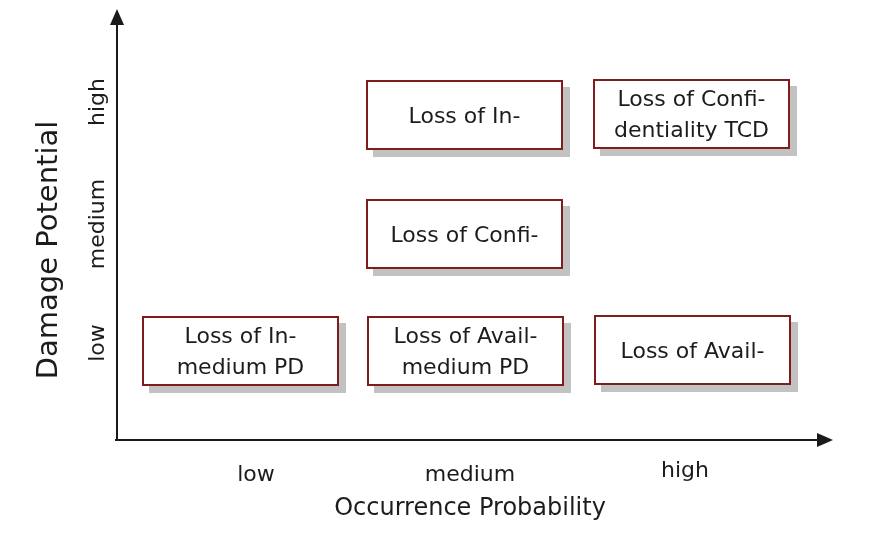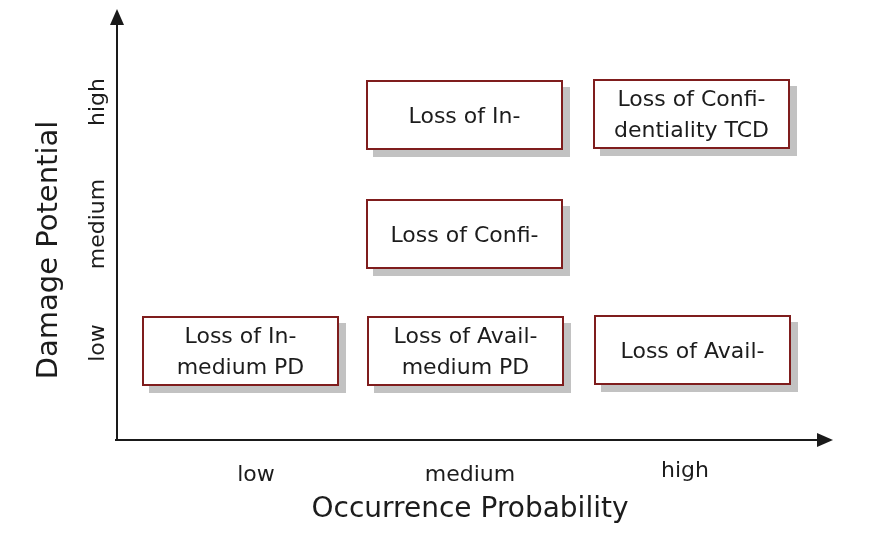--- a/index.html
+++ b/index.html
@@ -77,21 +77,21 @@
     white-space: nowrap;
     transform: translate(-50%, -50%);
   }
   .xtick { font-size: 22px; }
   #xtick-low    { left: 256px; top: 473px; }
   #xtick-medium { left: 470px; top: 473px; }
   #xtick-high   { left: 685px; top: 469px; }
   #x-axis-title {
     left: 470px;
     top: 507px;
-    font-size: 28px;
+    font-size: 24px;
   }
 
   
   .node {
     position: absolute;
     width: 197px;
     height: 70px;
     background: #ffffff;
     border: 2px solid #7f1d1d;
     box-shadow: 7px 7px 0 #c2c2c2;

